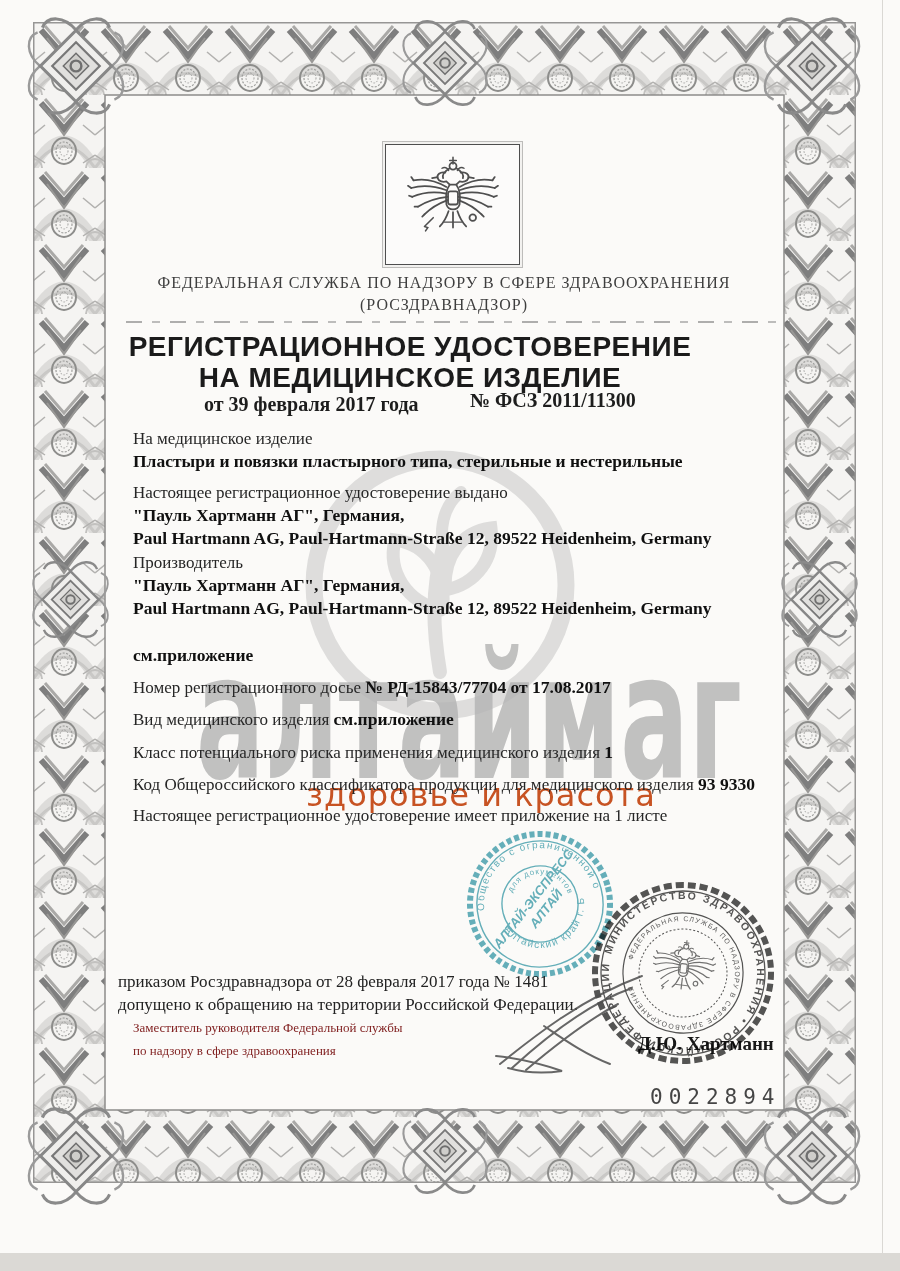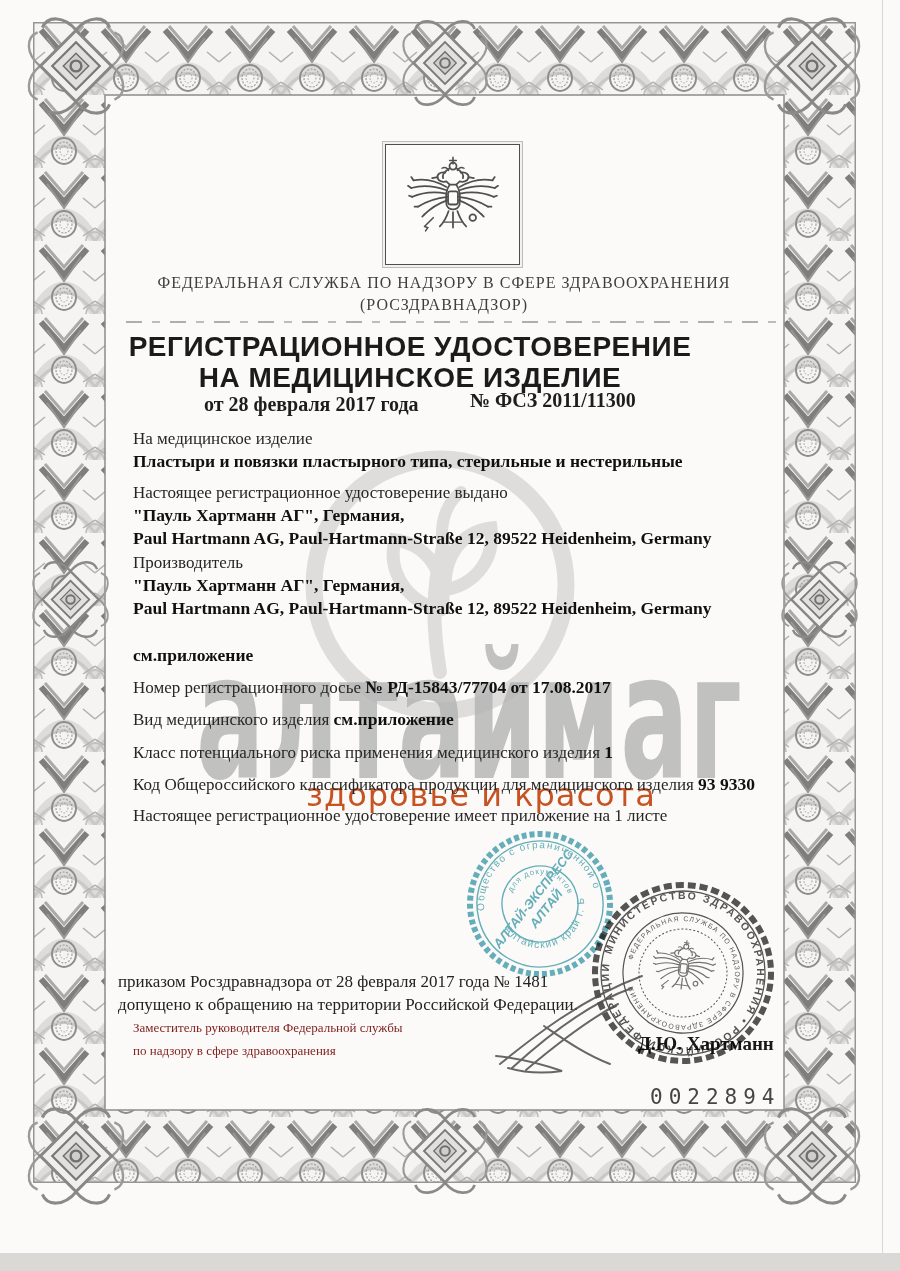--- a/index.html
+++ b/index.html
@@ -161,21 +161,21 @@
     <svg width="110" height="101" viewBox="0 0 100 92">
         <use href="#eagle"></use>
       </svg>
   </div>
 
   <div class="agency l1">ФЕДЕРАЛЬНАЯ СЛУЖБА ПО НАДЗОРУ В СФЕРЕ ЗДРАВООХРАНЕНИЯ</div>
   <div class="agency l2">(РОСЗДРАВНАДЗОР)</div>
   <div class="dashed-rule"></div>
   <div class="doc-title l1">РЕГИСТРАЦИОННОЕ УДОСТОВЕРЕНИЕ</div>
   <div class="doc-title l2">НА МЕДИЦИНСКОЕ ИЗДЕЛИЕ</div>
-  <div class="doc-date">от  28 февраля 2017 года</div>
+  <div class="doc-date">от  39 февраля 2017 года</div>
   <div class="doc-number">№  ФСЗ 2011/11300</div>
 
   <div class="field f1">
     <span>На медицинское изделие</span><br>
     <b>Пластыри и повязки пластырного типа, стерильные и нестерильные</b>
   </div>
   <div class="field f2">
     <span>Настоящее регистрационное удостоверение выдано</span><br>
     <b>"Пауль Хартманн АГ", Германия,</b><br>
     <b>Paul Hartmann AG, Paul-Hartmann-Straße 12, 89522 Heidenheim, Germany</b>

